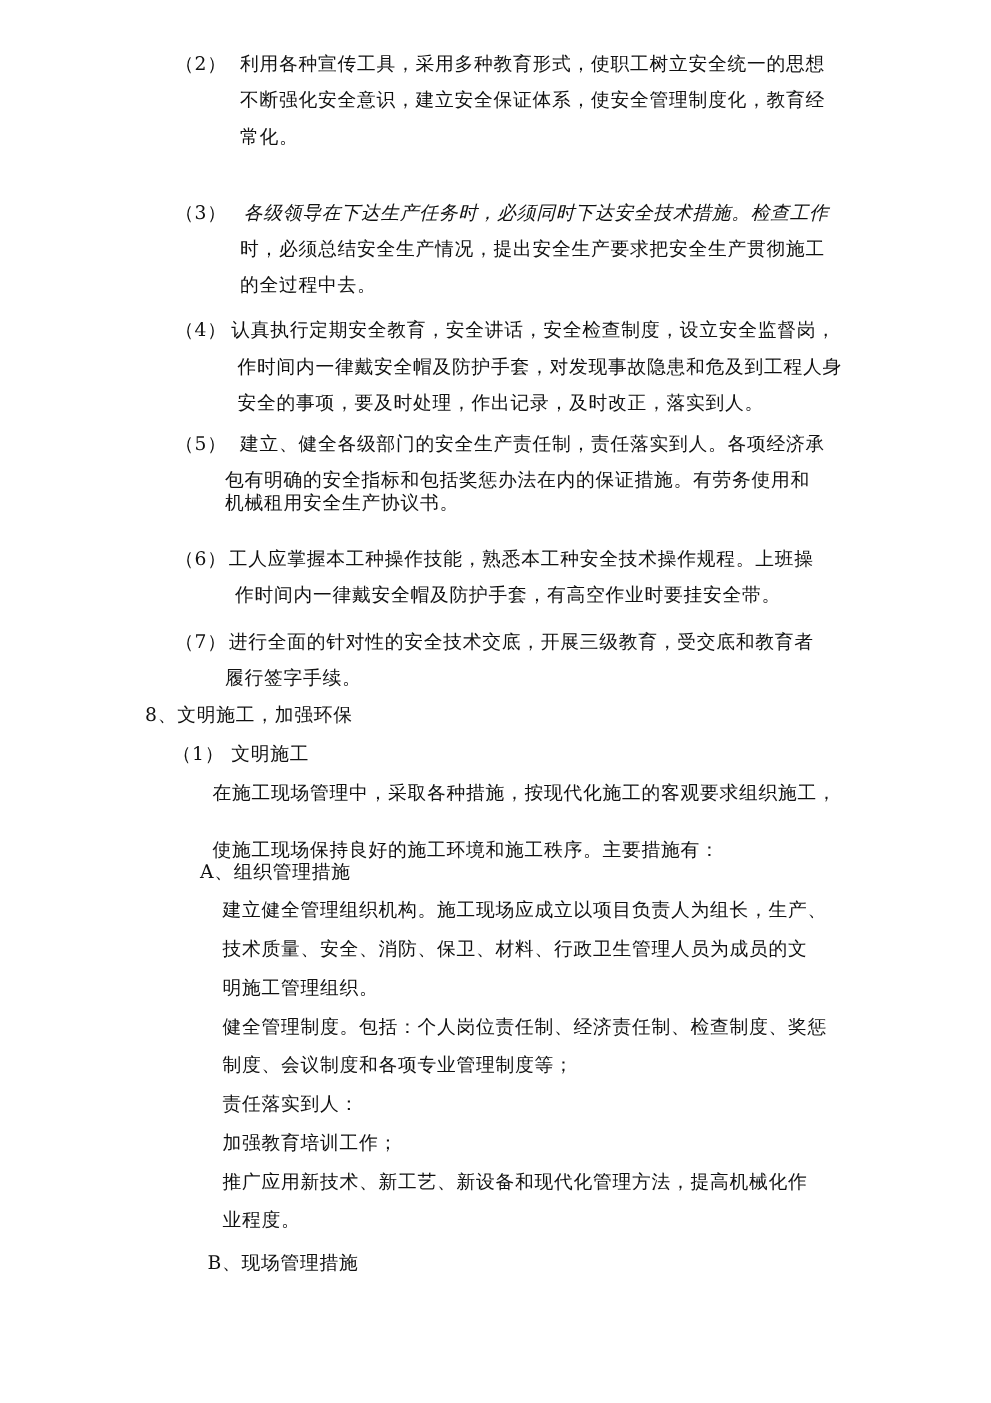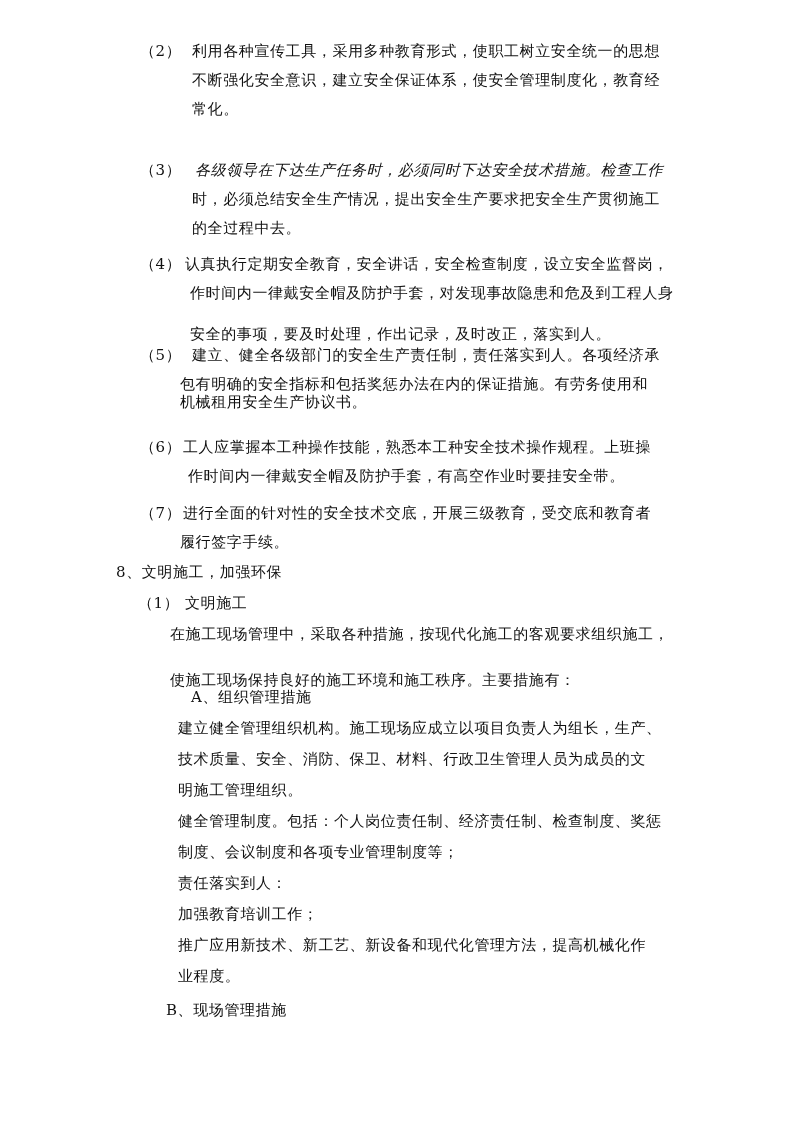--- a/index.html
+++ b/index.html
@@ -18,42 +18,42 @@
   <div class="line" style="left:192px;top:99px;">常化。</div>
 
   <div class="line" style="left:140px;top:160px;">（3）</div>
   <div class="line" style="left:195px;top:160px;font-style:italic;">各级领导在下达生产任务时，必须同时下达安全技术措施。检查工作</div>
   <div class="line" style="left:192px;top:189px;">时，必须总结安全生产情况，提出安全生产要求把安全生产贯彻施工</div>
   <div class="line" style="left:192px;top:218px;">的全过程中去。</div>
 
   <div class="line" style="left:140px;top:254px;">（4）</div>
   <div class="line" style="left:185px;top:254px;">认真执行定期安全教育，安全讲话，安全检查制度，设立安全监督岗，</div>
   <div class="line" style="left:190px;top:283px;">作时间内一律戴安全帽及防护手套，对发现事故隐患和危及到工程人身</div>
-  <div class="line" style="left:190px;top:324px;">安全的事项，要及时处理，作出记录，及时改正，落实到人。</div>
+  <div class="line" style="left:190px;top:312px;">安全的事项，要及时处理，作出记录，及时改正，落实到人。</div>
 
   <div class="line" style="left:140px;top:345px;">（5）</div>
   <div class="line" style="left:192px;top:345px;">建立、健全各级部门的安全生产责任制，责任落实到人。各项经济承</div>
   <div class="line" style="left:180px;top:374px;">包有明确的安全指标和包括奖惩办法在内的保证措施。有劳务使用和</div>
   <div class="line" style="left:180px;top:392px;">机械租用安全生产协议书。</div>
 
   <div class="line" style="left:140px;top:437px;">（6）</div>
   <div class="line" style="left:183px;top:437px;">工人应掌握本工种操作技能，熟悉本工种安全技术操作规程。上班操</div>
   <div class="line" style="left:188px;top:466px;">作时间内一律戴安全帽及防护手套，有高空作业时要挂安全带。</div>
 
   <div class="line" style="left:140px;top:503px;">（7）</div>
   <div class="line" style="left:183px;top:503px;">进行全面的针对性的安全技术交底，开展三级教育，受交底和教育者</div>
   <div class="line" style="left:180px;top:532px;">履行签字手续。</div>
 
   <div class="line" style="left:116px;top:562px;">8、文明施工，加强环保</div>
   <div class="line" style="left:138px;top:593px;">（1）</div>
   <div class="line" style="left:185px;top:593px;">文明施工</div>
   <div class="line" style="left:170px;top:624px;text-align:right;">在施工现场管理中，采取各种措施，按现代化施工的客观要求组织施工，</div>
   <div class="line" style="left:170px;top:655px;margin-top:15px;">使施工现场保持良好的施工环境和施工秩序。主要措施有：</div>
 
-  <div class="line" style="left:160px;top:687px;margin-left:31px;">A、组织管理措施</div>
+  <div class="line" style="left:160px;top:687px;">A、组织管理措施</div>
   <div class="line" style="left:178px;top:718px;">建立健全管理组织机构。施工现场应成立以项目负责人为组长，生产、</div>
   <div class="line" style="left:178px;top:749px;">技术质量、安全、消防、保卫、材料、行政卫生管理人员为成员的文</div>
   <div class="line" style="left:178px;top:780px;">明施工管理组织。</div>
   <div class="line" style="left:178px;top:811px;">健全管理制度。包括：个人岗位责任制、经济责任制、检查制度、奖惩</div>
   <div class="line" style="left:178px;top:842px;">制度、会议制度和各项专业管理制度等；</div>
   <div class="line" style="left:178px;top:873px;">责任落实到人：</div>
   <div class="line" style="left:178px;top:904px;">加强教育培训工作；</div>
   <div class="line" style="left:178px;top:935px;">推广应用新技术、新工艺、新设备和现代化管理方法，提高机械化作</div>
   <div class="line" style="left:178px;top:966px;">业程度。</div>
 

